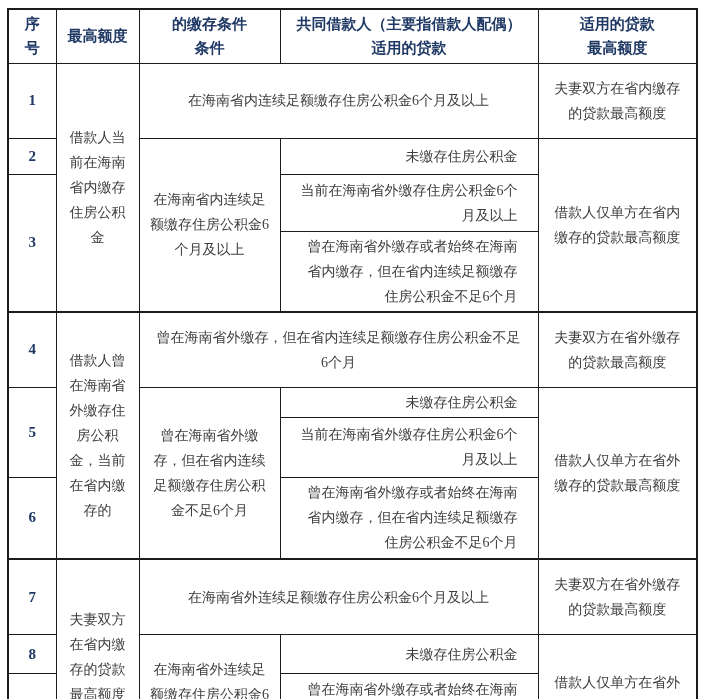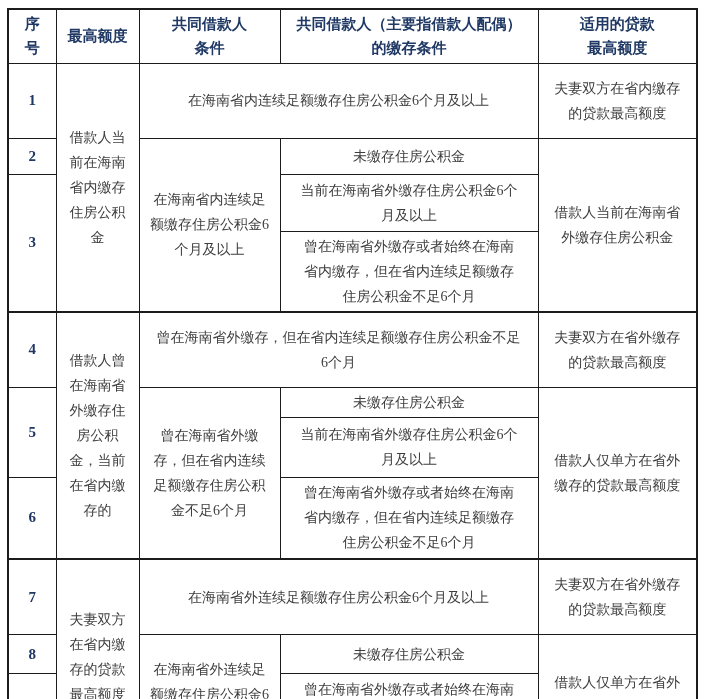--- a/index.html
+++ b/index.html
@@ -18,21 +18,21 @@
     overflow:hidden;word-break:break-all;
   }
   th{
     color:#1F3864;font-weight:bold;font-size:15px;line-height:24px;
     white-space:pre-line;padding:2px 4px;
   }
   td{color:#3D3D3D;font-size:14px;line-height:25px;padding:2px 6px;}
   td.idx{font-weight:bold;color:#1F3864;font-size:15px;font-family:"Liberation Serif","DejaVu Serif",serif;}
   td.type{padding:14px 9px;}
   td.bcond{padding:2px 10px;}
-  td.cocond{padding:2px 20px;}
+  td.cocond{padding:2px 20px;text-align:right;}
   td.quota{padding:12px 14px;}
   td.span-cond{padding:2px 17px;}
   .sep{border-top:2px solid #1c1c1c;}
   tr.h54{height:54px;} tr.h55{height:55px;} tr.h36{height:36px;}
   tr.h57{height:57px;} tr.h80{height:80px;} tr.h53{height:53px;}
   tr.h27{height:27px;} tr.h60{height:60px;} tr.h82{height:82px;}
   tr.h39{height:39px;}
 </style>
 </head>
 <body>
@@ -44,39 +44,39 @@
     <col style="width:141px">
     <col style="width:258px">
     <col style="width:159px">
   </colgroup>
 
   <tbody>
       <tr class="h54">
     <th>序
 号</th>
     <th>最高额度</th>
-    <th>共同借款人
+    <th>的缴存条件
 条件</th>
     <th>共同借款人（主要指借款人配偶）
-的缴存条件</th>
+适用的贷款</th>
     <th>适用的贷款
 最高额度</th>
   </tr>
 
   <tr class="h55">
     <td class="idx">1</td>
     <td class="type" rowspan="4">借款人当前在海南省内缴存住房公积金</td>
     <td class="span-cond" colspan="2">在海南省内连续足额缴存住房公积金6个月及以上</td>
     <td class="quota">夫妻双方在省内缴存的贷款最高额度</td>
   </tr>
   <tr class="h36">
     <td class="idx">2</td>
     <td class="bcond" rowspan="3">在海南省内连续足额缴存住房公积金6个月及以上</td>
     <td class="cocond">未缴存住房公积金</td>
-    <td class="quota" rowspan="3">借款人当前在海南省外缴存住房公积金</td>
+    <td class="quota" rowspan="3">借款人仅单方在省内缴存的贷款最高额度</td>
   </tr>
   <tr class="h57">
     <td class="idx" rowspan="2">3</td>
     <td class="cocond">当前在海南省外缴存住房公积金6个月及以上</td>
   </tr>
   <tr class="h80">
     <td class="cocond">曾在海南省外缴存或者始终在海南省内缴存，但在省内连续足额缴存住房公积金不足6个月</td>
   </tr>
 
   <tr class="h53">

